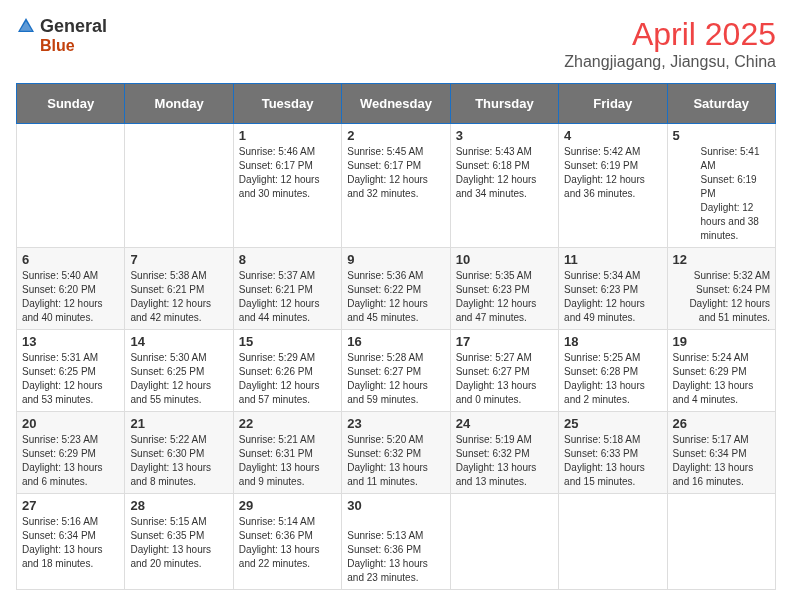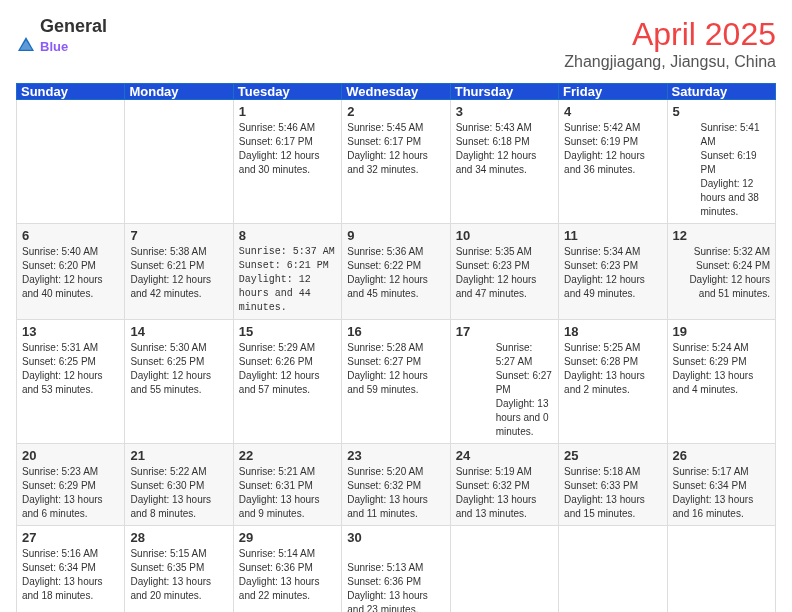--- a/index.html
+++ b/index.html
@@ -11,32 +11,32 @@
       padding: 16px;
     }
     .header-area {
       display: flex;
       justify-content: space-between;
       align-items: flex-start;
       margin-bottom: 12px;
     }
     .logo {
       display: flex;
-      align-items: flex-end;
+      align-items: flex-start;
       gap: 4px;
     }
     .logo-text-general {
       font-size: 18px;
       font-weight: bold;
       color: #333;
     }
     .logo-text-blue {
-      font-size: 13px;
+      font-size: 16px;
       font-weight: bold;
-      color: #8b5cf6;
+      color: #c2410c;
     }
     .logo-icon {
       width: 20px;
       height: 20px;
     }
     .title-area {
       text-align: right;
     }
     .month-title {
       font-size: 32px;
@@ -46,26 +46,26 @@
     .location-title {
       font-size: 16px;
       color: #555;
     }
     .calendar {
       width: 100%;
       border-collapse: collapse;
       border: 1px solid #ccc;
     }
     .calendar th {
-      background-color: #1d4ed8;
+      background-color: #737373;
       color: #fff;
       font-size: 13px;
       font-weight: bold;
-      padding: 0 4px;
-      text-align: left;
+      padding: 12px 4px;
+      text-align: center;
       border: 1px solid #1a6fc4;
     }
     .calendar td {
       vertical-align: top;
       border: 1px solid #ddd;
       padding: 4px 5px;
       width: 108px;
       min-height: 80px;
       font-size: 10.5px;
       color: #333;
@@ -164,21 +164,21 @@
 Daylight: 12 hours and 40 minutes.</div>
         </td>
         <td>
           <span class="day-number">7</span>
           <div class="day-info" style="white-space: pre-line;">Sunrise: 5:38 AM
 Sunset: 6:21 PM
 Daylight: 12 hours and 42 minutes.</div>
         </td>
         <td>
           <span class="day-number">8</span>
-          <div class="day-info" style="white-space: pre-line; font-family: Liberation Mono, monospace;">Sunrise: 5:37 AM
+          <div class="day-info" style="white-space: pre-line;">Sunrise: 5:37 AM
 Sunset: 6:21 PM
 Daylight: 12 hours and 44 minutes.</div>
         </td>
         <td>
           <span class="day-number">9</span>
           <div class="day-info" style="white-space: pre-line;">Sunrise: 5:36 AM
 Sunset: 6:22 PM
 Daylight: 12 hours and 45 minutes.</div>
         </td>
         <td>
@@ -220,21 +220,21 @@
 Daylight: 12 hours and 57 minutes.</div>
         </td>
         <td>
           <span class="day-number">16</span>
           <div class="day-info" style="white-space: pre-line;">Sunrise: 5:28 AM
 Sunset: 6:27 PM
 Daylight: 12 hours and 59 minutes.</div>
         </td>
         <td>
           <span class="day-number">17</span>
-          <div class="day-info" style="white-space: pre-line; margin-left: 40px;">Sunrise: 5:27 AM
+          <div class="day-info" style="white-space: pre-line;">Sunrise: 5:27 AM
 Sunset: 6:27 PM
 Daylight: 13 hours and 0 minutes.</div>
         </td>
         <td>
           <span class="day-number">18</span>
           <div class="day-info" style="white-space: pre-line;">Sunrise: 5:25 AM
 Sunset: 6:28 PM
 Daylight: 13 hours and 2 minutes.</div>
         </td>
         <td>

